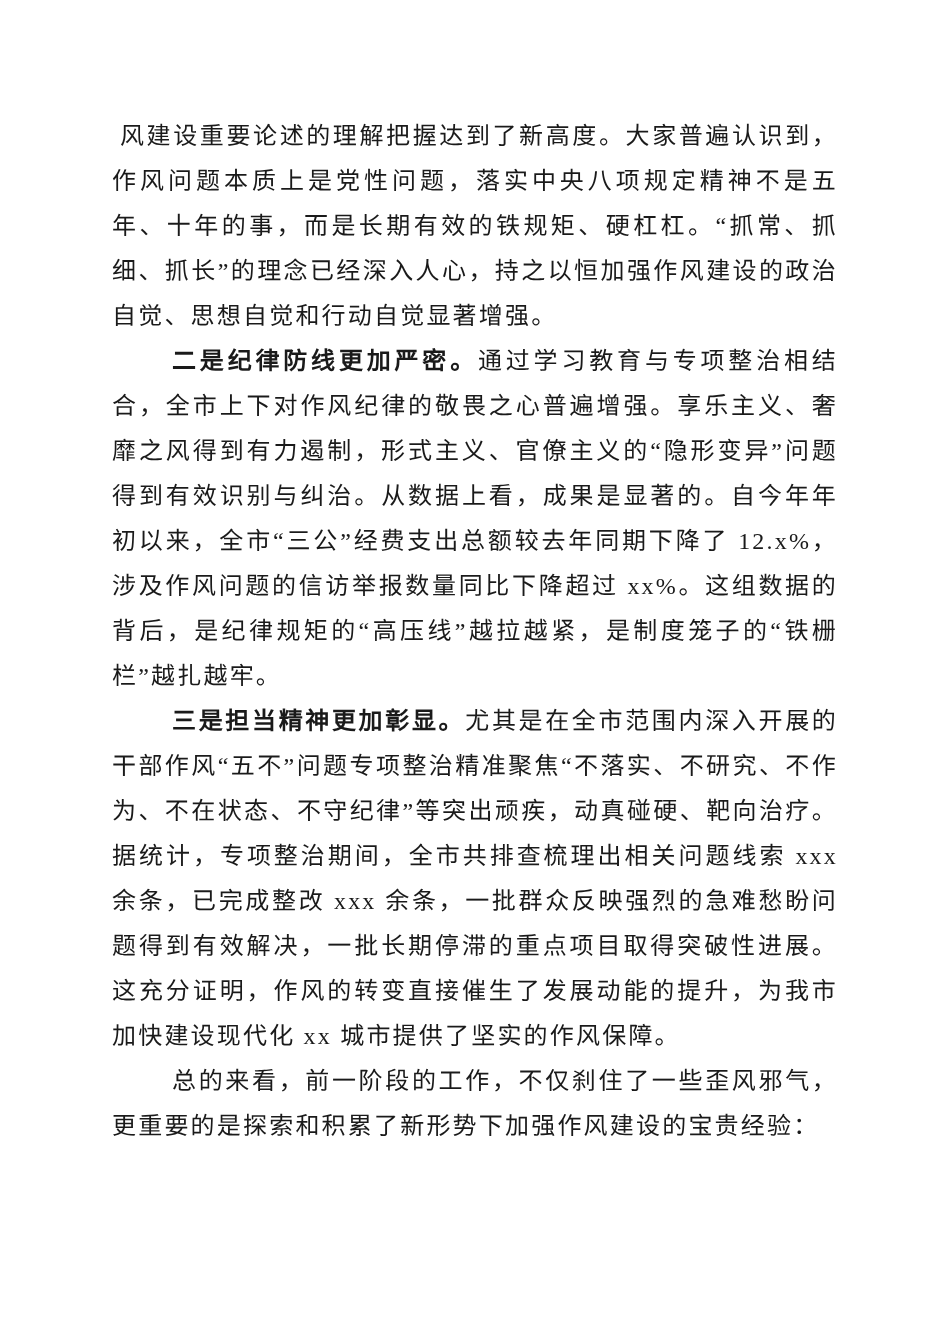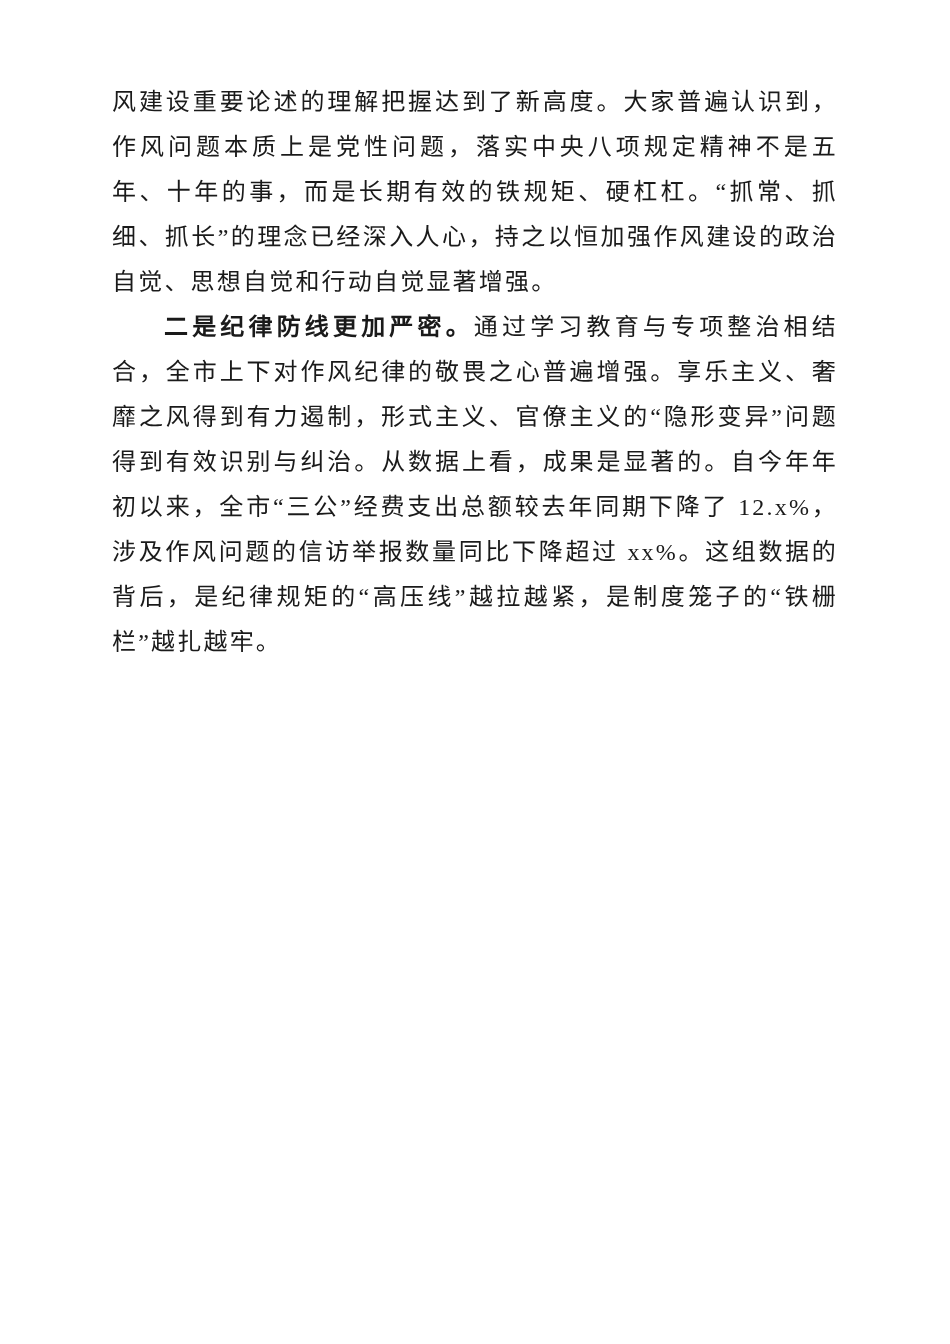--- a/index.html
+++ b/index.html
@@ -10,46 +10,49 @@
   }
   body {
     width: 950px;
     height: 1344px;
     overflow: hidden;
     font-family: "Liberation Serif", serif;
   }
   .page {
     width: 726px;
     margin: 0 auto;
-    padding-top: 80px;
+    padding-top: 114px;
     box-sizing: content-box;
   }
   .para {
     margin: 0;
     font-size: 24px;
     line-height: 45px;
     letter-spacing: 2.2px;
     color: #1a1a1a;
     text-align: justify;
     text-justify: inter-character;
     text-indent: 52px;
     word-break: break-all;
     font-weight: 400;
   }
   .para.no-indent {
     text-indent: 0;
   }
   .lead {
     font-weight: 700;
+    margin-left: 8px;
   }
 </style>
 </head>
 <body>
 
 <div class="page">
 
   <p class="para no-indent"><span class="lead"></span><span>风建设重要论述的理解把握达到了新高度。大家普遍认识到，作风问题本质上是党性问题，落实中央八项规定精神不是五年、十年的事，而是长期有效的铁规矩、硬杠杠。“抓常、抓细、抓长”的理念已经深入人心，持之以恒加强作风建设的政治自觉、思想自觉和行动自觉显著增强。</span></p>
 
   <p class="para"><span class="lead">二是纪律防线更加严密。</span><span>通过学习教育与专项整治相结合，全市上下对作风纪律的敬畏之心普遍增强。享乐主义、奢靡之风得到有力遏制，形式主义、官僚主义的“隐形变异”问题得到有效识别与纠治。从数据上看，成果是显著的。自今年年初以来，全市“三公”经费支出总额较去年同期下降了 12.x%，涉及作风问题的信访举报数量同比下降超过 xx%。这组数据的背后，是纪律规矩的“高压线”越拉越紧，是制度笼子的“铁栅栏”越扎越牢。</span></p>
 
+  <p class="para"><span class="lead">三是担当精神更加彰显。</span><span>尤其是在全市范围内深入开展的干部作风“五不”问题专项整治精准聚焦“不落实、不研究、不作为、不在状态、不守纪律”等突出顽疾，动真碰硬、靶向治疗。据统计，专项整治期间，全市共排查梳理出相关问题线索 xxx 余条，已完成整改 xxx 余条，一批群众反映强烈的急难愁盼问题得到有效解决，一批长期停滞的重点项目取得突破性进展。这充分证明，作风的转变直接催生了发展动能的提升，为我市加快建设现代化 xx 城市提供了坚实的作风保障。</span></p>
 
+  <p class="para"><span class="lead"></span><span>总的来看，前一阶段的工作，不仅刹住了一些歪风邪气，更重要的是探索和积累了新形势下加强作风建设的宝贵经验：</span></p>
 
 </div>
 
 </body></html>

